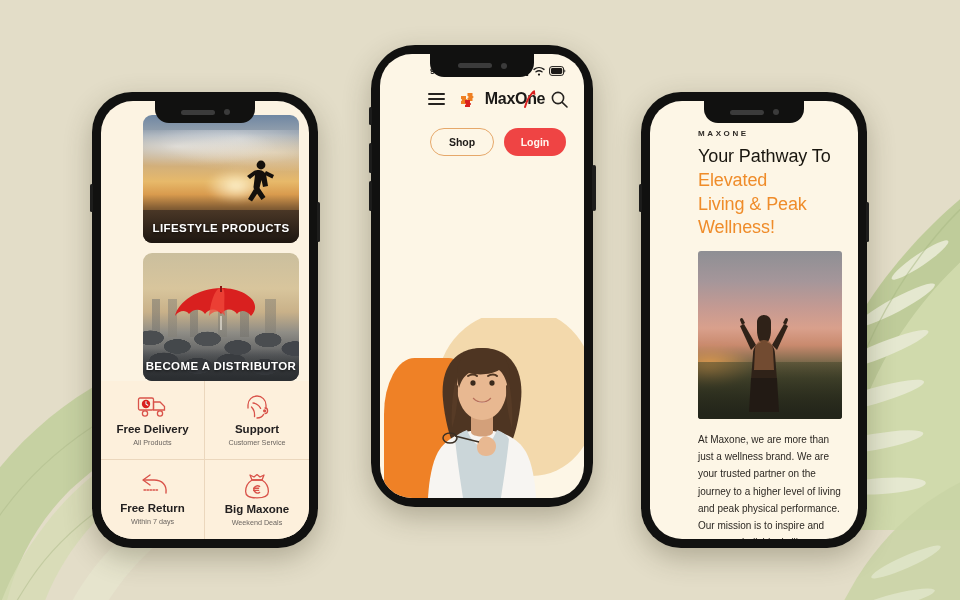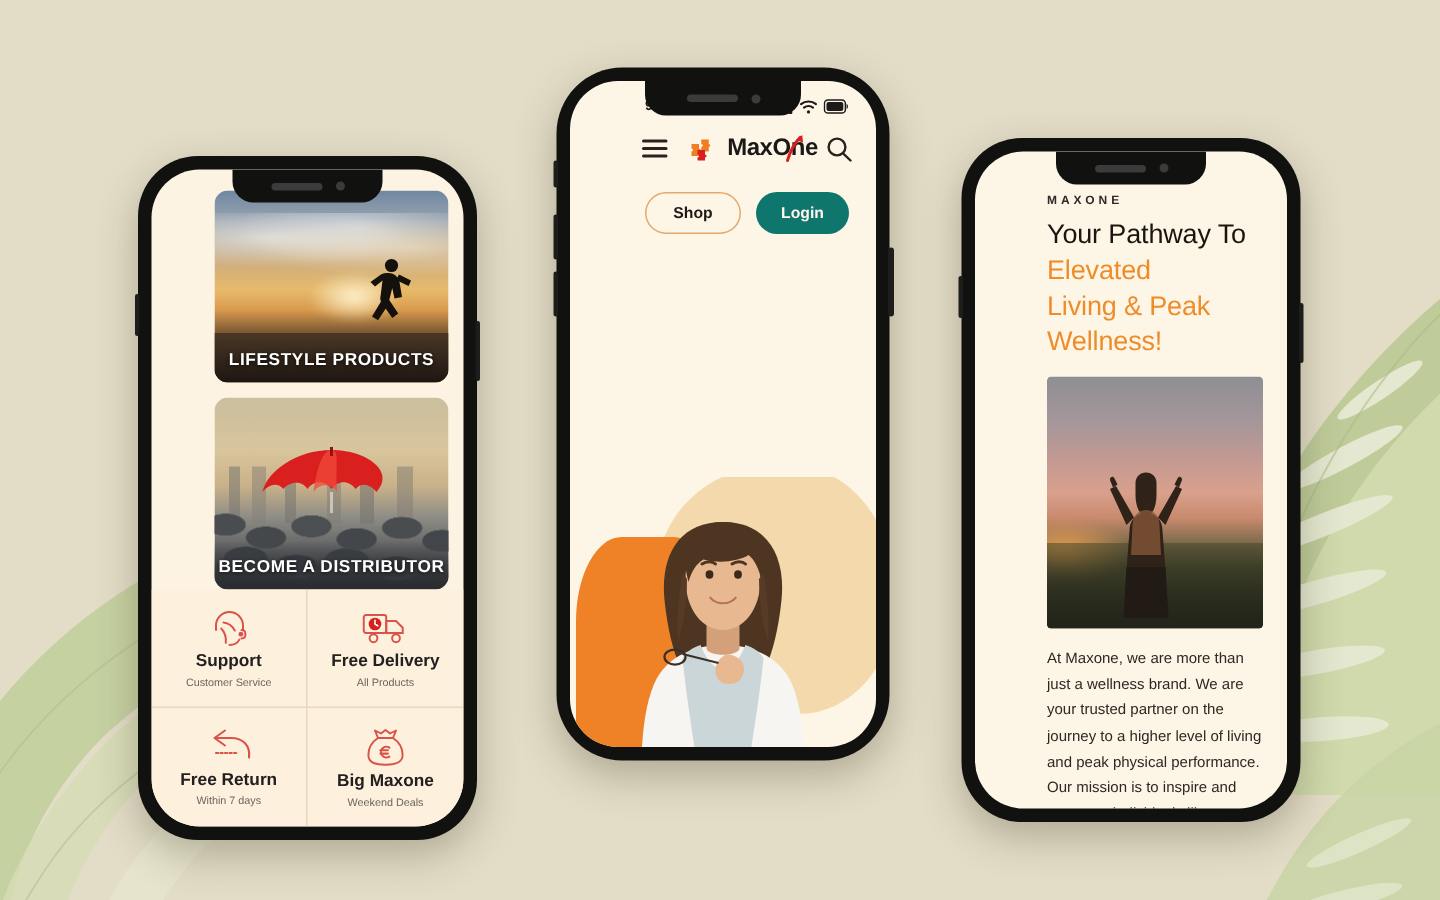--- a/index.html
+++ b/index.html
@@ -47,21 +47,21 @@
     gap: 9px;
     z-index: 40;
   }
   .notch .speaker { background: #3b3b3b; border-radius: 3px; }
   .notch .cam { background: #3b3b3b; border-radius: 50%; }
 
   
   .side-btn { position: absolute; background: #1d1d1c; border-radius: 2px; }
 
   
-  #phone-left   { left: 92px;  top: 104px;  width: 226px; height: 456px; }
+  #phone-left   { left: 92px;  top: 92px;  width: 226px; height: 456px; }
   #phone-center { left: 371px; top: 45px;  width: 222px; height: 462px; border-radius: 44px; }
   #phone-right  { left: 641px; top: 92px;  width: 226px; height: 456px; }
 
   #phone-left   .notch { width: 100px; height: 22px; }
   #phone-center .notch { width: 104px; height: 23px; }
   #phone-right  .notch { width: 100px; height: 22px; }
   .notch .speaker { width: 34px; height: 5px; }
   .notch .cam { width: 6px; height: 6px; }
 
   
@@ -201,21 +201,21 @@
   .cp-hero h1 .blk { display:block; }
   .cp-btns { display:flex; gap:10px; padding: 15px 18px 0 18px; }
   .btn {
     flex:1; height:28px;
     border-radius:999px;
     display:flex; align-items:center; justify-content:center;
     font-size:10.5px; font-weight:700;
     cursor:pointer;
   }
   .btn-ghost { border:1.3px solid #e6a86a; color:#1d1a17; background:transparent;text-align:center; }
-  .btn-solid { background:#0f766e; color:#fff7ee; border:none; }
+  .btn-solid { background:#ef4444; color:#fff7ee; border:none; }
   .cp-photo { position:absolute; left:0; right:0; bottom:0; height:180px; overflow:hidden; }
   .cp-photo .blob-tan {
     position:absolute; right:-6%; top:-4%; width:78%; height:92%;
     background:#f3d9ac;
     border-radius: 48% 42% 40% 52% / 46% 50% 44% 50%;
   }
   .cp-photo .blob-or {
     position:absolute; left:2%; top:22%; width:44%; height:82%;
     background:#ef8126;
     border-radius: 34% 28% 6% 8% / 38% 32% 6% 6%;
@@ -352,49 +352,49 @@
             <rect x="47" y="0" width="2" height="6" fill="#8e1414"></rect>
             <rect x="47" y="30" width="2" height="14" fill="#e8e3d8" opacity=".65"></rect>
           </svg>
           <div class="cap">BECOME A DISTRIBUTOR</div>
         </div>
       </div>
 
       <div class="lp-features">
 
         <div class="feat">
+          <svg width="32" height="26" viewBox="0 0 32 26">
+            <g fill="none" stroke="#d9534a" stroke-width="1.3">
+              <rect x="1.5" y="4" width="15" height="12" rx="1.5"></rect>
+              <path d="M16.5 8h6.5l4.5 4.5V16h-11z"></path>
+              <circle cx="8" cy="19.5" r="2.6"></circle>
+              <circle cx="23" cy="19.5" r="2.6"></circle>
+            </g>
+            <circle cx="9" cy="10" r="4.2" fill="#d9201f"></circle>
+            <g stroke="#fff" stroke-width="1.1" stroke-linecap="round">
+              <path d="M9 7.6V10l1.8 1.2"></path>
+            </g>
+          </svg>
+          <div class="f-title">Free Delivery</div>
+          <div class="f-sub">All Products</div>
+        </div>
+
+        <div class="feat">
           <svg width="28" height="26" viewBox="0 0 28 26">
             <g fill="none" stroke="#d9534a" stroke-width="1.3" stroke-linecap="round">
               <path d="M5 14V11a9 9 0 0 1 18 0v3"></path>
               <path d="M22 14c1.6 0 2.6 1.2 2.6 2.8S23.6 19.6 22 19.6"></path>
               <path d="M10 9c3 .4 6 2.4 7.6 5.4"></path>
               <path d="M8.5 13c2.4 2.5 3.4 6 3 9.6"></path>
               <path d="M14 24c3 0 5.4-1.4 6.6-3.6"></path>
             </g>
             <circle cx="21.6" cy="16.8" r="1.6" fill="#d9534a"></circle>
           </svg>
           <div class="f-title">Support</div>
           <div class="f-sub">Customer Service</div>
-        </div>
-
-        <div class="feat">
-          <svg width="32" height="26" viewBox="0 0 32 26">
-            <g fill="none" stroke="#d9534a" stroke-width="1.3">
-              <rect x="1.5" y="4" width="15" height="12" rx="1.5"></rect>
-              <path d="M16.5 8h6.5l4.5 4.5V16h-11z"></path>
-              <circle cx="8" cy="19.5" r="2.6"></circle>
-              <circle cx="23" cy="19.5" r="2.6"></circle>
-            </g>
-            <circle cx="9" cy="10" r="4.2" fill="#d9201f"></circle>
-            <g stroke="#fff" stroke-width="1.1" stroke-linecap="round">
-              <path d="M9 7.6V10l1.8 1.2"></path>
-            </g>
-          </svg>
-          <div class="f-title">Free Delivery</div>
-          <div class="f-sub">All Products</div>
         </div>
 
         <div class="feat">
           <svg width="32" height="26" viewBox="0 0 32 26">
             <g fill="none" stroke="#d9534a" stroke-width="1.4" stroke-linecap="round" stroke-linejoin="round">
               <path d="M29 20c1-8-4-13-12-13H7"></path>
               <path d="M13 2L6 7l7 5"></path>
               <path d="M7 17h1.5M10 17h1.5M13 17h1.5M16 17h1.5M19 17h1.5"></path>
             </g>
           </svg>

